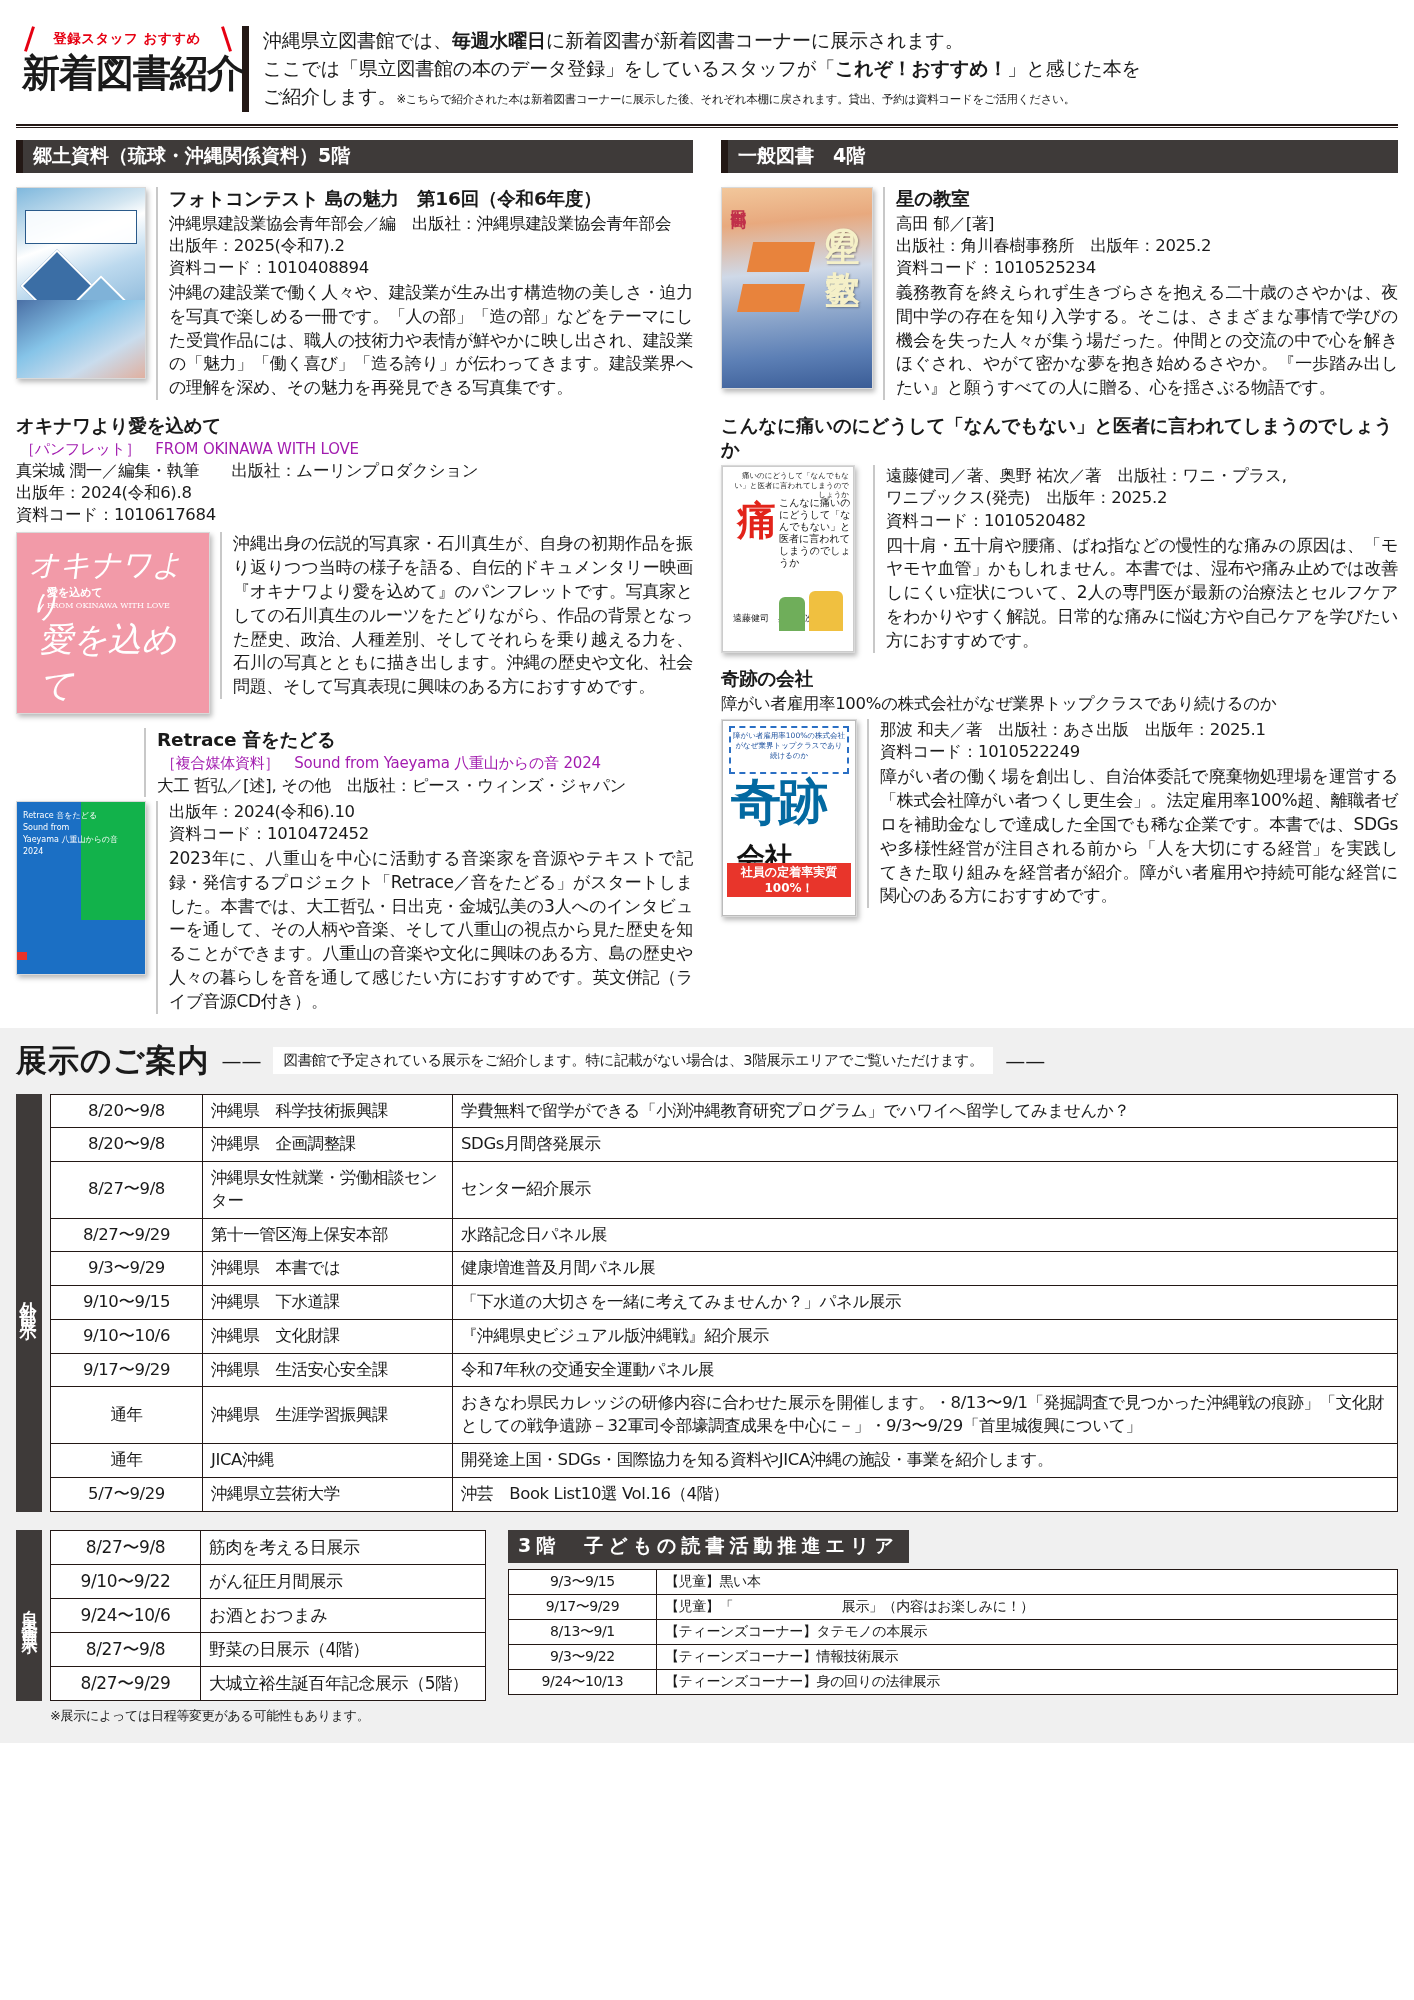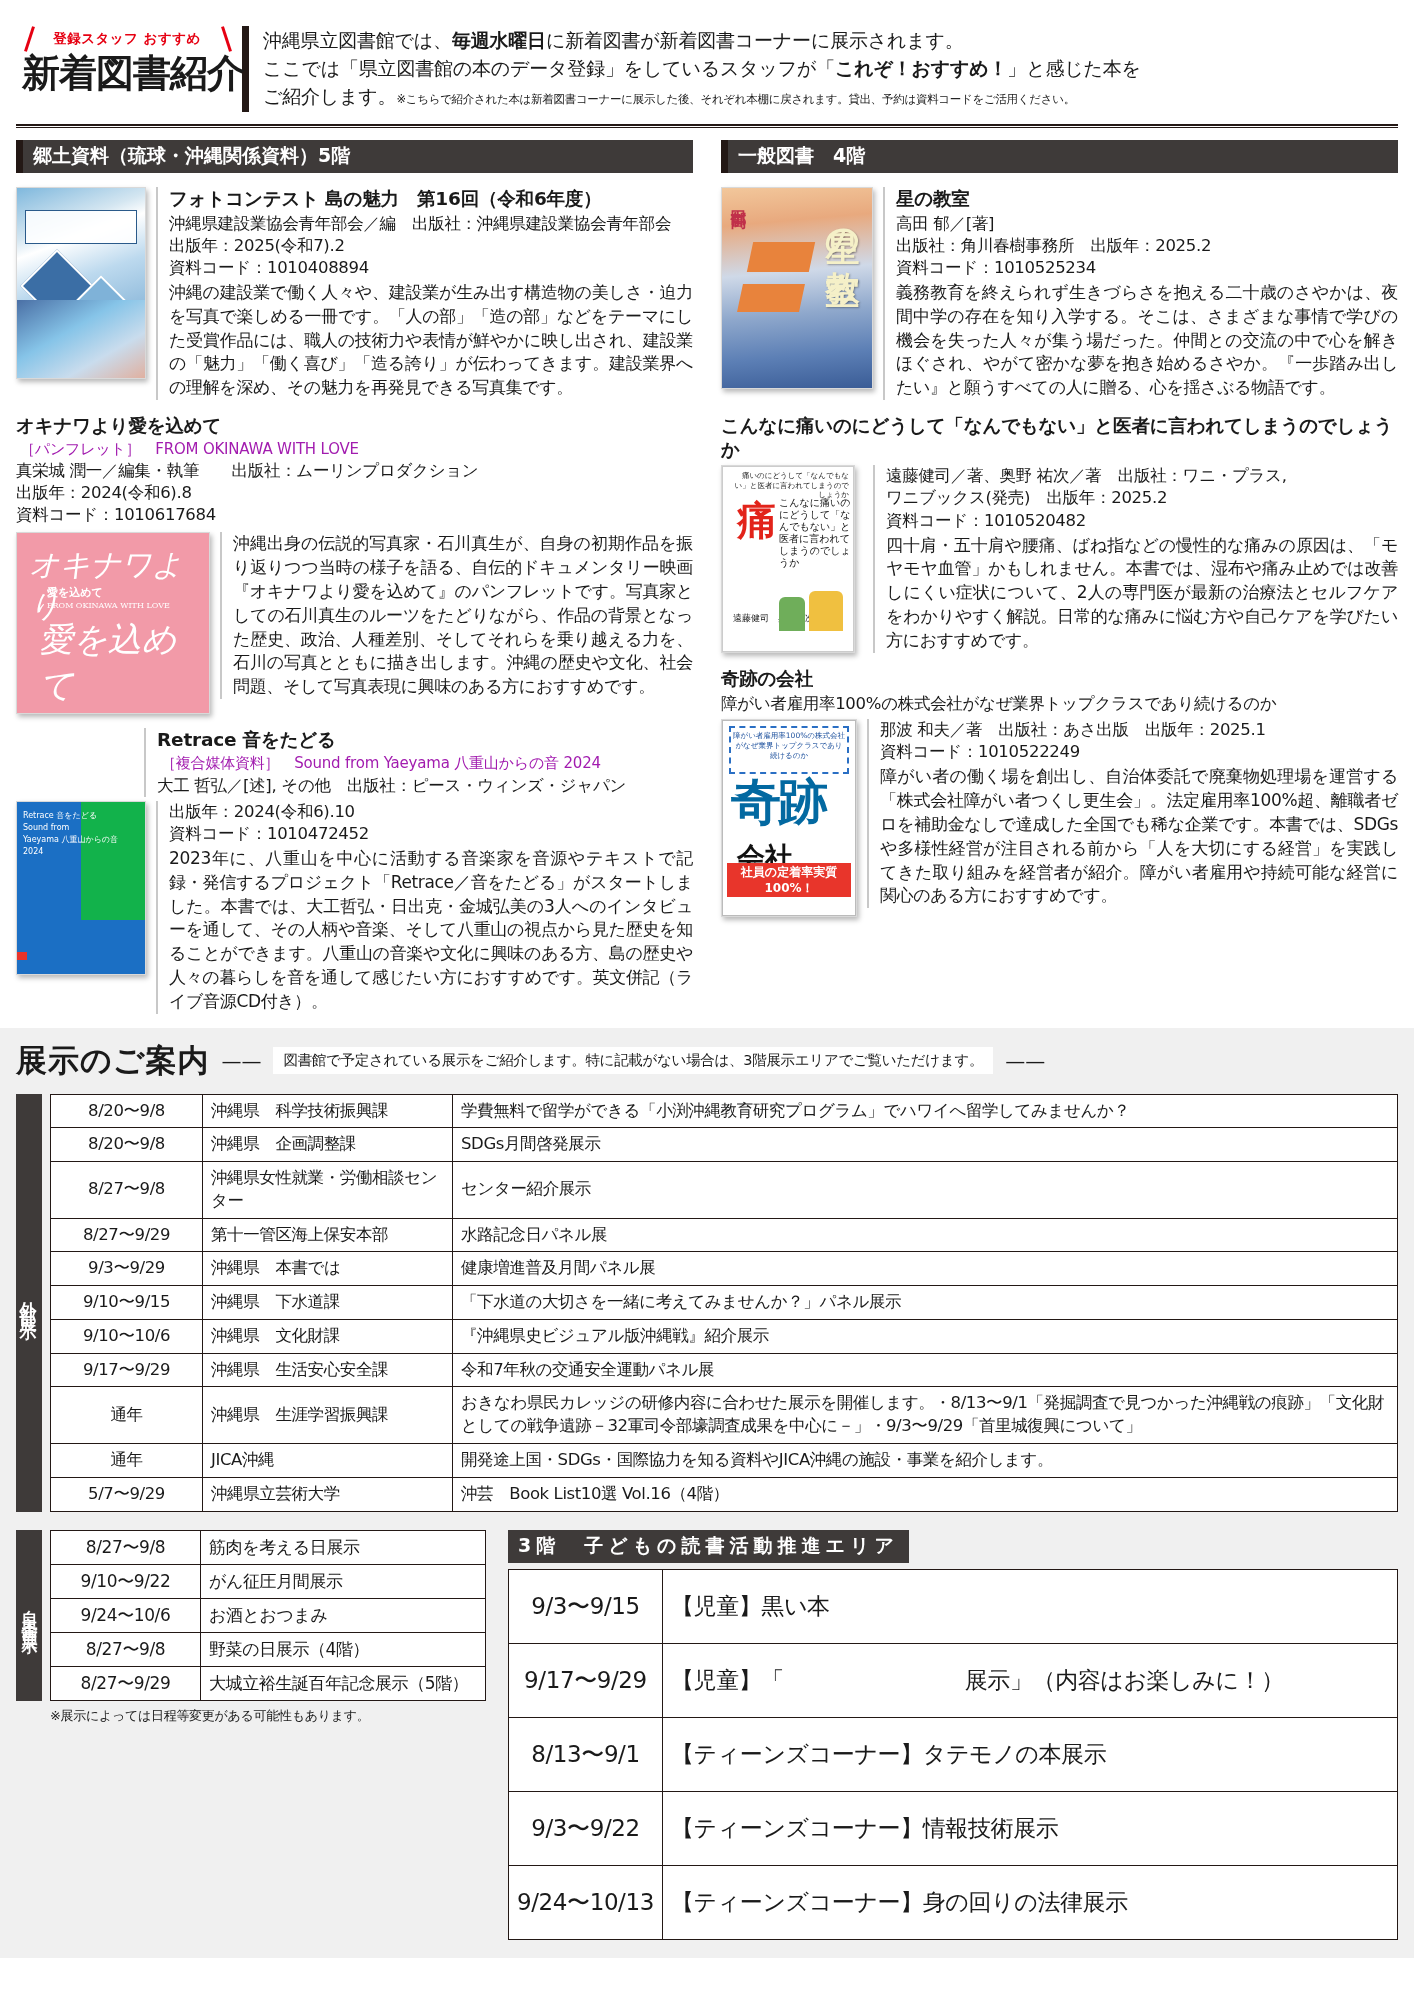--- a/index.html
+++ b/index.html
@@ -396,22 +396,22 @@
     display: inline-block;
     margin-bottom: 6px;
   }
   table.kids {
     border-collapse: collapse;
     width: 100%;
     background: #ffffff;
   }
   table.kids td {
     border: 1.5px solid #231815;
-    font-size: 23px;
-    padding: 21px 8px;
+    font-size: 14px;
+    padding: 3px 8px;
     letter-spacing: -0.4px;
   }
   td.k-date { width: 148px; text-align: center; white-space: nowrap; }
 </style>
 </head>
 <body>
 
 <div class="masthead">
   <div class="brand">
     <div class="brand-tagwrap">

